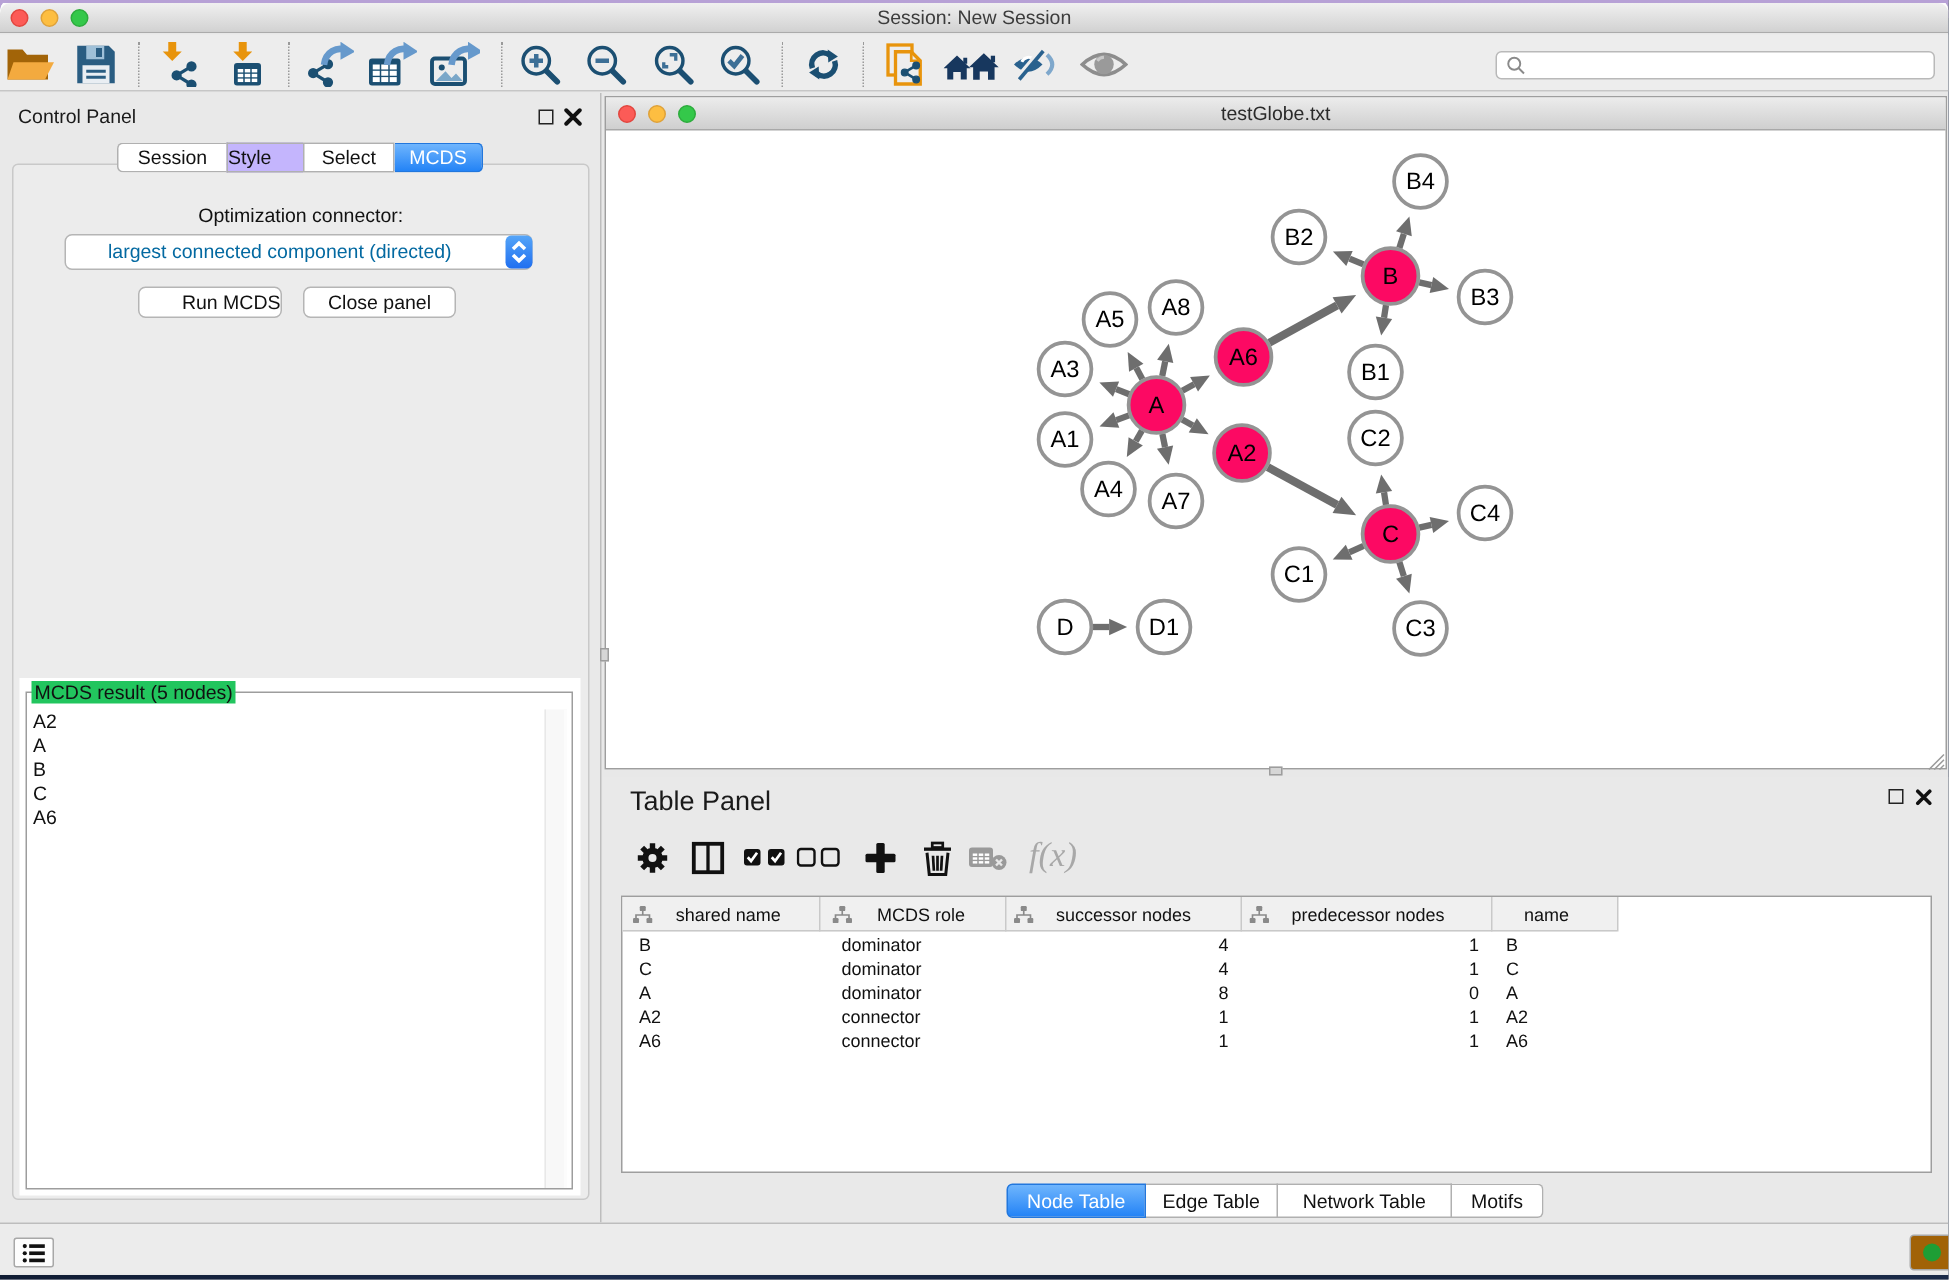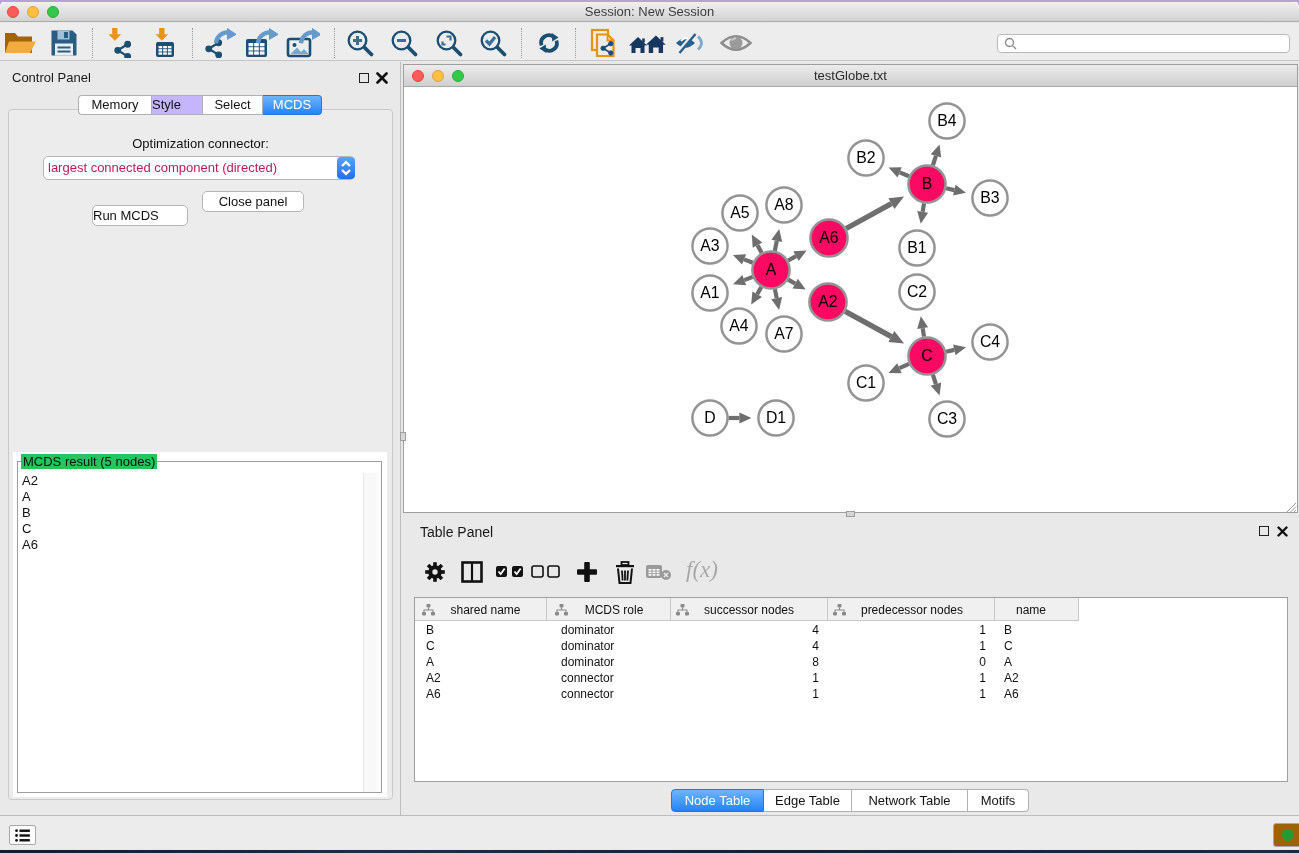--- a/index.html
+++ b/index.html
@@ -181,37 +181,37 @@
   <div class="abs" style="left:0;top:62px;width:401px;height:753px;background:#e9e9e9;border-right:1px solid #bdbdbd;">
     <div class="abs" style="left:12px;top:8px;font-size:13px;color:#1a1a1a;">Control Panel</div>
     <div class="abs" style="left:359px;top:11px;width:10px;height:10px;border:1.5px solid #222;"></div>
     <svg width="12" height="12" viewBox="0 0 12 12" style="position:absolute;left:376px;top:10px;">
       <path d="M1.5 1.5 L10.5 10.5 M10.5 1.5 L1.5 10.5" stroke="#111" stroke-width="2.6" stroke-linecap="round"></path>
       </svg>
 
     <div class="abs" style="left:8px;top:47px;width:385px;height:691px;background:#ececec;border:1px solid #c9c9c9;border-radius:4px;"></div>
 
     <div class="abs" style="left:78px;top:33px;height:20px;display:flex;font-size:13px;">
-      <div style="width:73px;background:#fff;border:1px solid #b0b0b0;border-right:none;border-radius:4px 0 0 4px;text-align:center;line-height:18px;color:#111;">Memory</div>
+      <div style="width:73px;background:#fff;border:1px solid #b0b0b0;border-right:none;border-radius:4px 0 0 4px;text-align:center;line-height:18px;color:#111;">Session</div>
       <div style="width:51px;background:#c4b5fd;border:1px solid #b0b0b0;border-right:none;text-align:left;line-height:18px;color:#111;">Style</div>
       <div style="width:61px;background:#fff;border:1px solid #b0b0b0;text-align:center;line-height:18px;color:#111;">Select</div>
       <div style="width:59px;background:linear-gradient(#6fb5fd,#2383f6);border:1px solid #2277dd;border-left:none;border-radius:0 4px 4px 0;text-align:center;line-height:18px;color:#fff;">MCDS</div>
     </div>
 
     <div class="abs" style="left:0;top:74px;width:401px;text-align:center;font-size:13px;color:#111;">Optimization connector:</div>
 
-    <div class="abs" style="left:43px;top:94px;width:312px;height:24px;background:#fff;border:1px solid #b5b5b5;border-radius:5px;font-size:13px;line-height:22px;color:#be185d;padding-left:4px;">largest connected component (directed)</div>
+    <div class="abs" style="left:43px;top:94px;width:312px;height:24px;background:#fff;border:1px solid #b5b5b5;border-radius:5px;font-size:13px;line-height:22px;color:#0369a1;padding-left:28px;">largest connected component (directed)</div>
     <div class="abs" style="left:337px;top:95px;width:18px;height:22px;background:linear-gradient(#55a5f8,#206ff0);border-radius:4px;">
       <svg width="18" height="22" viewBox="0 0 18 22" style="position:absolute;left:0;top:0;">
         <path d="M5 9 L9 5.2 L13 9" stroke="#fff" stroke-width="2.4" fill="none"></path>
         <path d="M5 13 L9 16.8 L13 13" stroke="#fff" stroke-width="2.4" fill="none"></path>
         </svg>
     </div>
 
-    <div class="abs" style="left:92px;top:129px;width:96px;height:21px;background:#fff;border:1px solid #b5b5b5;border-radius:5px;text-align:left;font-size:13px;line-height:19px;color:#111;margin-top:14px;">Run MCDS</div>
+    <div class="abs" style="left:92px;top:129px;width:96px;height:21px;background:#fff;border:1px solid #b5b5b5;border-radius:5px;text-align:right;font-size:13px;line-height:19px;color:#111;">Run MCDS</div>
     <div class="abs" style="left:202px;top:129px;width:102px;height:21px;background:#fff;border:1px solid #b5b5b5;border-radius:5px;text-align:center;font-size:13px;line-height:19px;color:#111;">Close panel</div>
 
     <div class="abs" style="left:13px;top:390px;width:374px;height:345px;background:#fff;"></div>
     <div class="abs" style="left:17px;top:399px;width:365px;height:332px;border:1px solid #9d9d9d;"></div>
     <div class="abs" style="left:21px;top:392px;font-size:13px;color:#111;background:#22c55e;padding:0 2px;">MCDS result (5 nodes)</div>
     <div class="abs" style="left:22px;top:411px;font-size:13px;line-height:16px;color:#111;">A2<br>A<br>B<br>C<br>A6</div>
     <div class="abs" style="left:363px;top:411px;width:15px;height:319px;background:#f8f8f8;border-left:1px solid #e8e8e8;box-shadow:inset -2px 0 0 #fcfcfc;"></div>
   </div>
 
   <div class="abs" style="left:403px;top:64px;width:895px;height:449px;border:1px solid #9e9e9e;background:#fff;">
@@ -308,21 +308,21 @@
           <line x1="11" y1="1" x2="1" y2="11"></line>
           <line x1="11" y1="4.5" x2="4.5" y2="11"></line>
           <line x1="11" y1="8" x2="8" y2="11"></line>
         </g>
       </svg>
   </div>
   <div class="abs" style="left:400px;top:432px;width:6px;height:9px;background:#d6d6d6;border:1px solid #9d9d9d;"></div>
   <div class="abs" style="left:846px;top:511px;width:9px;height:6px;background:#d6d6d6;border:1px solid #9d9d9d;"></div>
 
   <div class="abs" style="left:402px;top:518px;width:897px;height:297px;background:#e9e9e9;">
-    <div class="abs" style="left:18px;top:6px;font-size:14px;color:#1a1a1a;">Table Panel</div>
+    <div class="abs" style="left:18px;top:6px;font-size:18px;color:#1a1a1a;">Table Panel</div>
     <div class="abs" style="left:857px;top:8px;width:10px;height:10px;border:1.5px solid #222;"></div>
     <svg width="11" height="11" viewBox="0 0 11 11" style="position:absolute;left:875px;top:8px;">
       <path d="M1.5 1.5 L9.5 9.5 M9.5 1.5 L1.5 9.5" stroke="#111" stroke-width="2.4" stroke-linecap="round"></path>
       </svg>
 
     <div class="abs" style="left:22px;top:43px;"><svg width="22" height="22" viewBox="0 0 22 22" style="">
           <line x1="16.5" y1="11.0" x2="20.8" y2="11.0" stroke="#111" stroke-width="3.6"></line>
           <line x1="14.9" y1="14.9" x2="17.9" y2="17.9" stroke="#111" stroke-width="3.6"></line>
           <line x1="11.0" y1="16.5" x2="11.0" y2="20.8" stroke="#111" stroke-width="3.6"></line>
           <line x1="7.1" y1="14.9" x2="4.1" y2="17.9" stroke="#111" stroke-width="3.6"></line>

